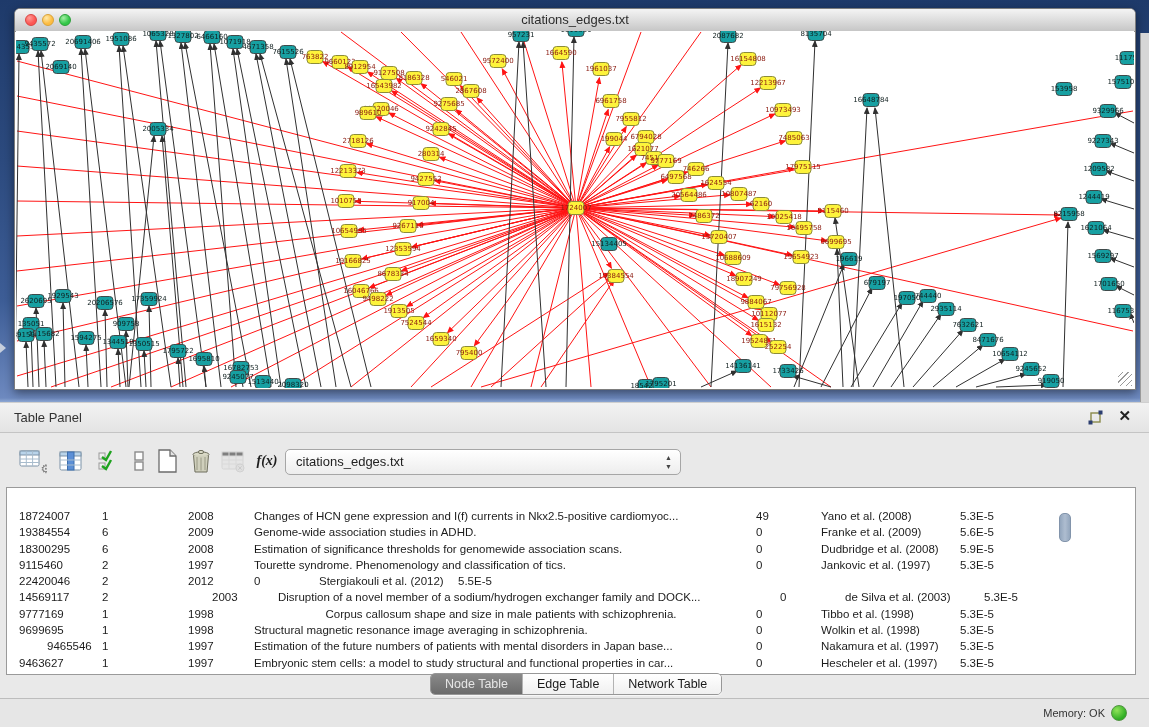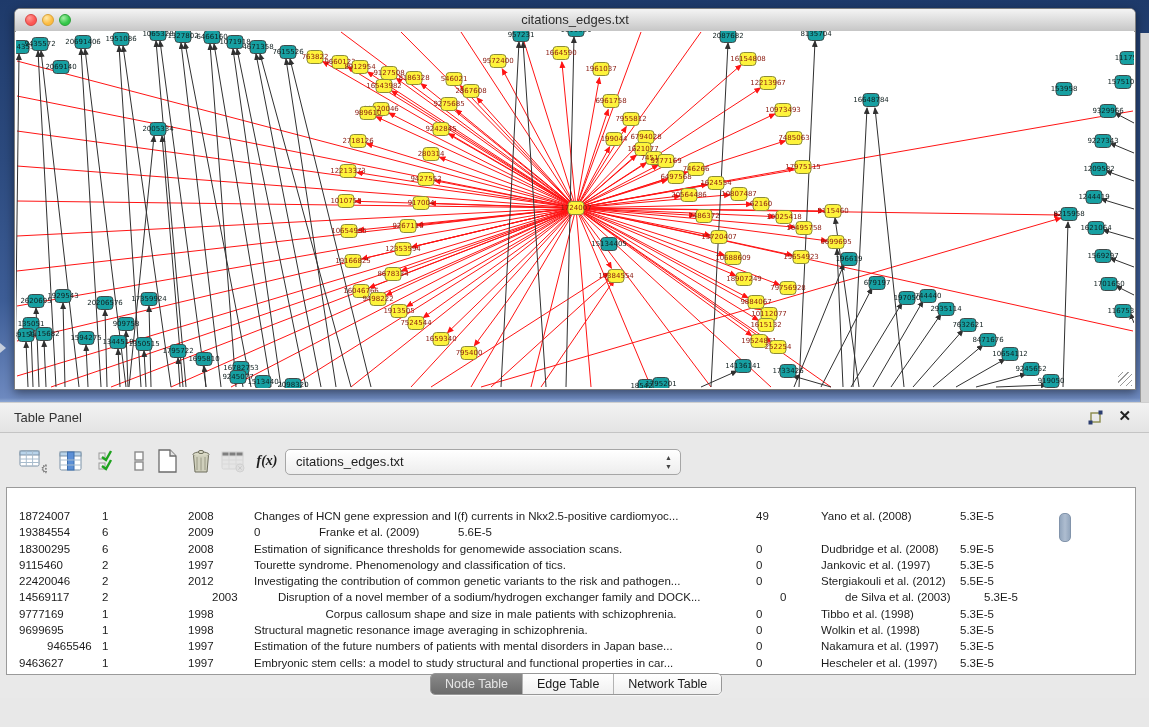--- a/index.html
+++ b/index.html
@@ -870,20 +870,21 @@
             <div class="tcell c2" style="width: 66px;">2008</div>
             <div class="tcell c3" style="width: 502px;">Changes of HCN gene expression and I(f) currents in Nkx2.5-positive cardiomyoc...</div>
             <div class="tcell c4" style="width: 65px;">49</div>
             <div class="tcell c5" style="width: 139px;">Yano et al. (2008)</div>
             <div class="tcell c6" style="width: 84px;">5.3E-5</div>
           </div>
           <div class="trow">
             <div class="tcell c0" style="width: 87px;">19384554</div>
             <div class="tcell c1" style="width: 86px;">6</div>
             <div class="tcell c2" style="width: 66px;">2009</div>
+            <div class="tcell c3" style="width: 502px;">Genome-wide association studies in ADHD.</div>
             <div class="tcell c4" style="width: 65px;">0</div>
             <div class="tcell c5" style="width: 139px;">Franke et al. (2009)</div>
             <div class="tcell c6" style="width: 84px;">5.6E-5</div>
           </div>
           <div class="trow">
             <div class="tcell c0" style="width: 87px;">18300295</div>
             <div class="tcell c1" style="width: 86px;">6</div>
             <div class="tcell c2" style="width: 66px;">2008</div>
             <div class="tcell c3" style="width: 502px;">Estimation of significance thresholds for genomewide association scans.</div>
             <div class="tcell c4" style="width: 65px;">0</div>
@@ -896,21 +897,20 @@
             <div class="tcell c2" style="width: 66px;">1997</div>
             <div class="tcell c3" style="width: 502px;">Tourette syndrome. Phenomenology and classification of tics.</div>
             <div class="tcell c4" style="width: 65px;">0</div>
             <div class="tcell c5" style="width: 139px;">Jankovic et al. (1997)</div>
             <div class="tcell c6" style="width: 84px;">5.3E-5</div>
           </div>
           <div class="trow">
             <div class="tcell c0" style="width: 87px;">22420046</div>
             <div class="tcell c1" style="width: 86px;">2</div>
             <div class="tcell c2" style="width: 66px;">2012</div>
-            <div class="tcell c3" style="width: 502px;">Investigating the contribution of common genetic variants to the risk and pathogen...</div>
             <div class="tcell c4" style="width: 65px;">0</div>
             <div class="tcell c5" style="width: 139px;">Stergiakouli et al. (2012)</div>
             <div class="tcell c6" style="width: 84px;">5.5E-5</div>
           </div>
           <div class="trow">
             <div class="tcell c0" style="width: 87px;">14569117</div>
             <div class="tcell c1" style="width: 86px;">2</div>
             <div class="tcell c2" style="width: 66px; margin-left: 24px;">2003</div>
             <div class="tcell c3" style="width: 502px;">Disruption of a novel member of a sodium/hydrogen exchanger family and DOCK...</div>
             <div class="tcell c4" style="width: 65px;">0</div>
@@ -957,14 +957,18 @@
       <div id="vthumb"></div>
     </div>
 
     <div id="tabs">
         <div class="tab sel">Node Table</div>
         <div class="tab">Edge Table</div>
         <div class="tab">Network Table</div>
       </div>
   </div>
 
+  <div id="statusbar">
+    <span id="mem-label">Memory: OK</span>
+    <span id="mem-led"></span>
+  </div>
 
 </div>
 
 </body></html>

